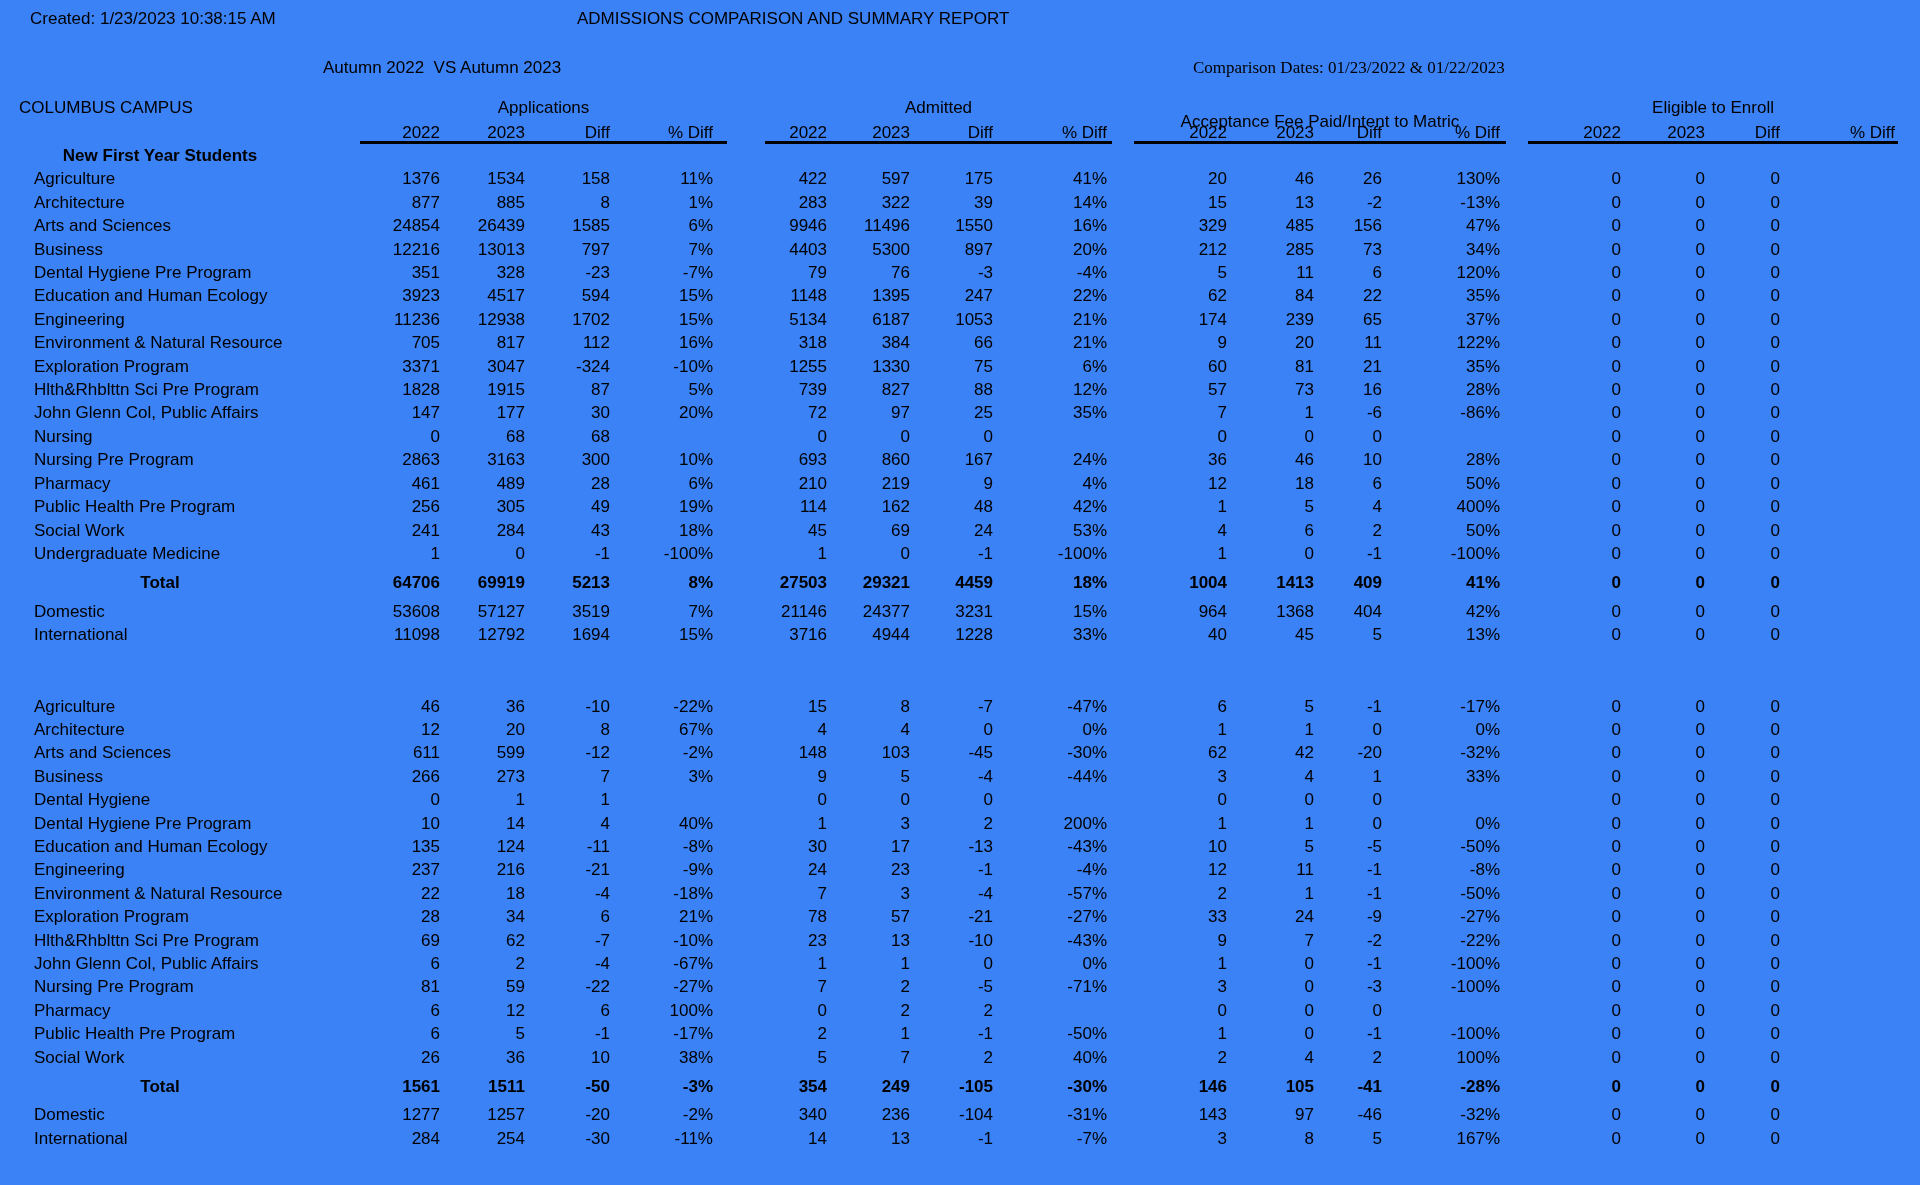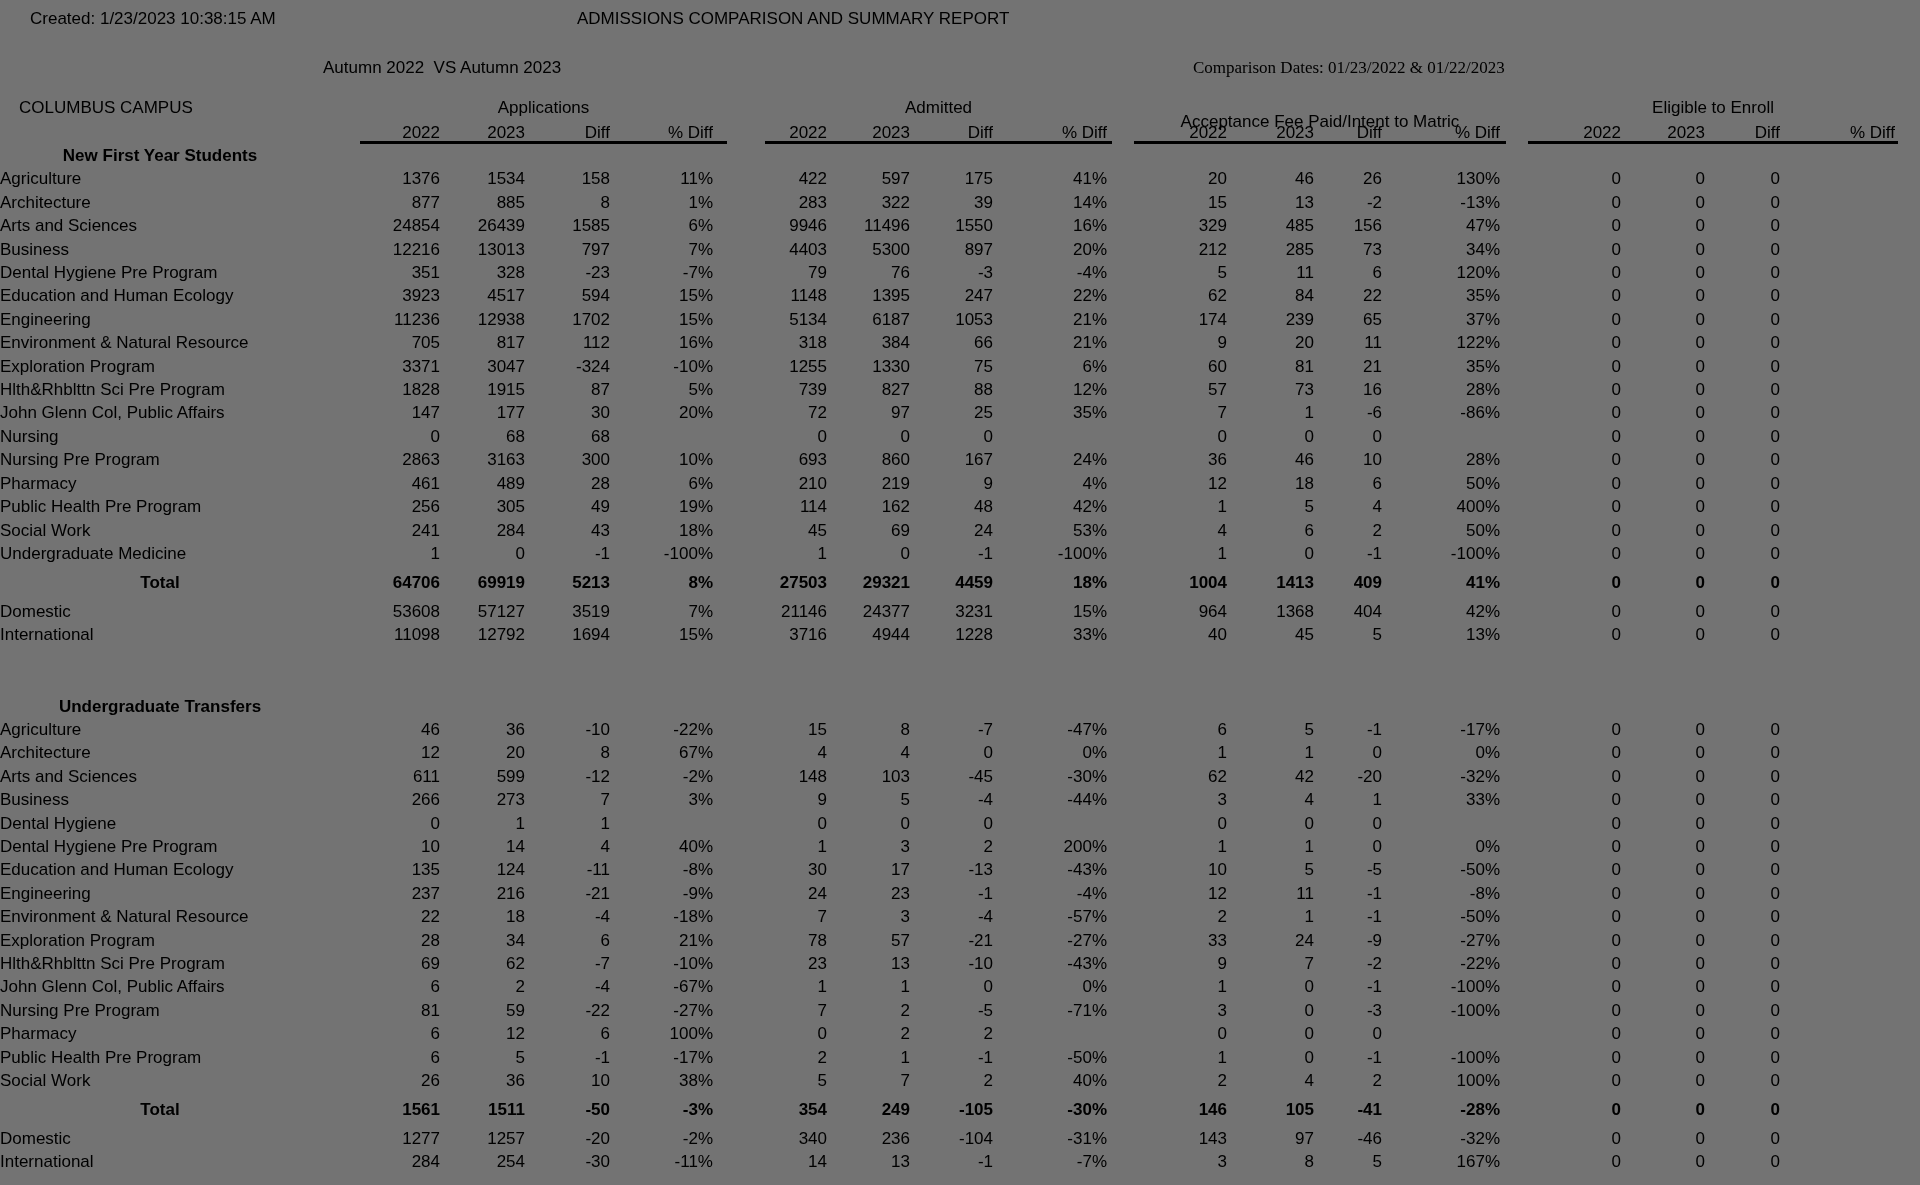--- a/index.html
+++ b/index.html
@@ -1,36 +1,36 @@
 <!DOCTYPE html>
 <html><head>
 <meta charset="utf-8">
 <title>Admissions Comparison and Summary Report</title>
 <style>
   * { margin:0; padding:0; box-sizing:border-box; }
   html,body { background:#ffffff; }
   .page {
     position:relative; width:1920px; height:1185px;
-    background:#737373; color:#000000;
+    background:#3b82f6; color:#000000;
     font-family:"Liberation Sans", sans-serif; font-size:17px;
     overflow:hidden;
   }
   .abs { position:absolute; white-space:nowrap; }
   .ws-pre { white-space:pre; }
   .group-label { position:absolute; text-align:center; white-space:nowrap; }
   .bar { position:absolute; height:3px; background:#000; }
 
   table { position:absolute; top:120px; left:0; border-collapse:collapse; table-layout:fixed; }
   th, td {
     padding:0; line-height:23.4px; font-weight:normal;
     text-align:right; white-space:nowrap; overflow:visible;
     font-size:17px;
   }
   thead th { height:24px; vertical-align:bottom; }
-  td.lbl { text-align:left; }
+  td.lbl { text-align:left; padding-left:34px; }
   td.sect { padding-left:20px; font-weight:bold;text-align:center; }
   tr.total td { padding-top:6px; padding-bottom:5px; font-weight:bold; }
   tr.spacer td { height:48px; line-height:48px; }
 </style>
 </head>
 <body>
 
 <div class="page">
 
   <div class="abs" style="left:30px; top:9px;">Created: 1/23/2023 10:38:15 AM</div>
@@ -487,39 +487,20 @@
           <td>5</td>
           <td>13%</td>
           <td>0</td>
           <td>0</td>
           <td>0</td>
           <td></td>
         </tr>
         <tr class="spacer">
           <td colspan="17"></td>
         </tr>
-        <tr class="section-title">
-          <td class="lbl sect">Undergraduate Transfers</td>
-          <td></td>
-          <td></td>
-          <td></td>
-          <td></td>
-          <td></td>
-          <td></td>
-          <td></td>
-          <td></td>
-          <td></td>
-          <td></td>
-          <td></td>
-          <td></td>
-          <td></td>
-          <td></td>
-          <td></td>
-          <td></td>
-        </tr>
         <tr>
           <td class="lbl">Agriculture</td>
           <td>46</td>
           <td>36</td>
           <td>-10</td>
           <td>-22%</td>
           <td>15</td>
           <td>8</td>
           <td>-7</td>
           <td>-47%</td>

